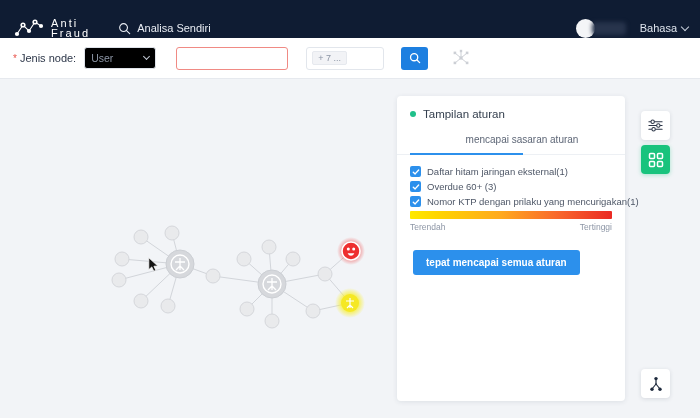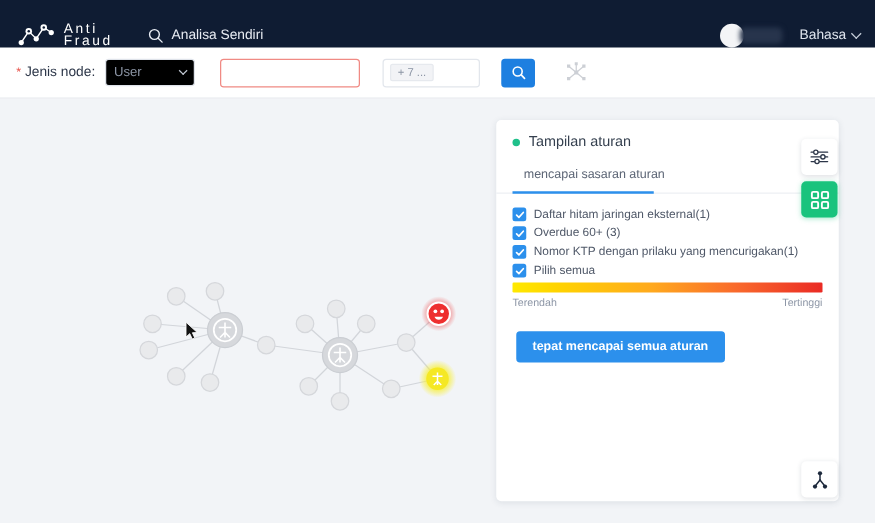--- a/index.html
+++ b/index.html
@@ -106,37 +106,37 @@
     position: absolute; top: 79px; left: 0;
     width: 700px; height: 339px;
     background: #f2f4f7;
   }
   .graph { position: absolute; inset: 0; }
   .cursor { position: absolute; left: 148px; top: 178px; width: 11px; height: 15px; }
 
   
   .panel {
     position: absolute; left: 397px; top: 17px;
-    width: 274px; height: 305px;
+    width: 228px; height: 305px;
     background: #ffffff; border-radius: 4px;
     box-shadow: 0 1px 5px rgba(40,55,80,.10);
   }
   .panel-head {
     display: flex; align-items: center;
     padding: 12px 0 0 13px;
   }
   .green-dot {
     width: 6px; height: 6px; border-radius: 50%;
     background: #1fc08a; margin-right: 7px;
   }
   .panel-title { font-size: 11.5px; color: #35404f; }
   .tabs {
     margin: 9px 0 0 0; padding-left: 22px;
     border-bottom: 1px solid #edf0f4;
-    position: relative; height: 26px;
+    position: relative; height: 26px; text-align: center;
   }
   .tab {
     font-size: 10px; color: #5d6676; display: inline-block;
     padding-bottom: 7px; cursor: pointer;
   }
   .tab-underline {
     position: absolute; left: 13px; bottom: -1px;
     width: 113px; height: 2px; background: #2c90ec;
   }
   .rules { padding: 11px 13px 0 13px; }
@@ -384,28 +384,20 @@
           <span class="rule-label">Overdue 60+  (3)</span>
         </div>
         <div class="rule">
           <span class="cbx">
             <svg width="8" height="8" viewBox="0 0 10 10">
               <path d="M1.6 5.2 L3.9 7.4 L8.3 2.5" fill="none" stroke="#fff" stroke-width="1.7" stroke-linecap="round" stroke-linejoin="round"></path>
             </svg>
           </span>
           <span class="rule-label">Nomor KTP dengan prilaku yang mencurigakan(1)</span>
         </div>
-        <div class="rule">
-          <span class="cbx">
-            <svg width="8" height="8" viewBox="0 0 10 10">
-              <path d="M1.6 5.2 L3.9 7.4 L8.3 2.5" fill="none" stroke="#fff" stroke-width="1.7" stroke-linecap="round" stroke-linejoin="round"></path>
-            </svg>
-          </span>
-          <span class="rule-label">Pilih semua</span>
-        </div>
       </div>
 
       <div class="gradient"></div>
       <div class="grad-labels">
         <span>Terendah</span>
         <span>Tertinggi</span>
       </div>
 
       <button class="cta">tepat mencapai semua aturan</button>
     </div>

